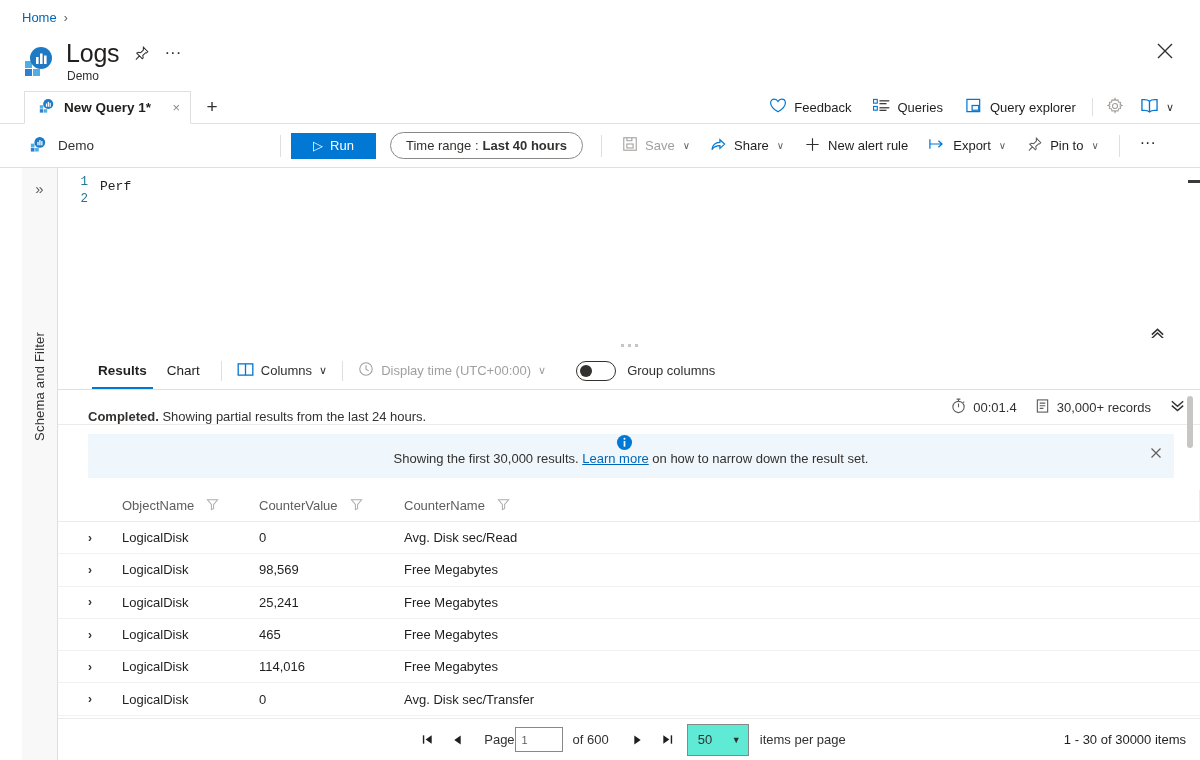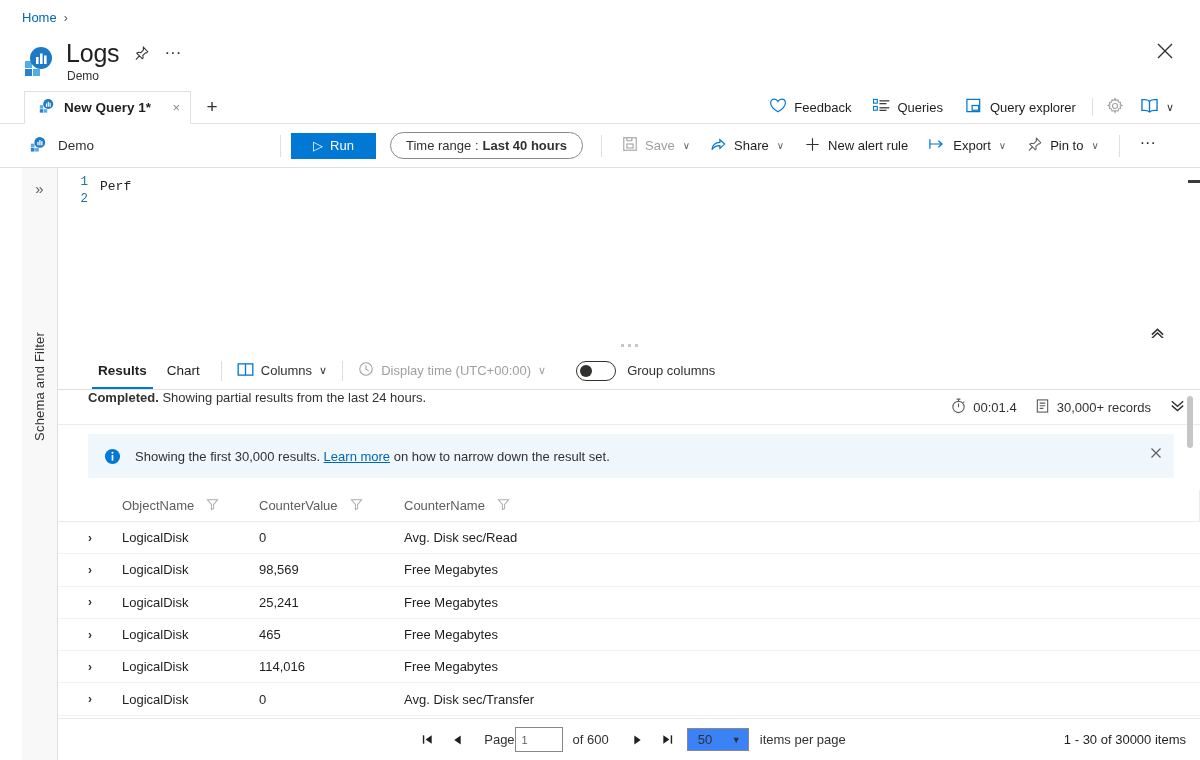--- a/index.html
+++ b/index.html
@@ -179,38 +179,39 @@
     width: 40px; height: 20px; border-radius: 10px; border: 1px solid #323130;
     background: #fff; position: relative; cursor: pointer;
   }
   .toggle .knob {
     position:absolute; left: 3px; top: 3px; width: 12px; height: 12px;
     border-radius: 50%; background:#323130;
   }
 
   
   .status-row {
-    position: relative; height: 35px; display:flex; align-items:flex-start;
+    position: relative; height: 35px; display:flex; align-items:flex-end;
     padding: 0 0 0 30px; border-bottom: 1px solid #edebe9;
     font-size: 13px;
   }
   .status-row .st-left b { font-weight: 700; }
   .status-right {
     position:absolute; right: 14px; top:0; height: 35px;
     display:flex; align-items:center; gap: 18px; color:#323130; font-size: 13px;
   }
   .status-right .metric { display:flex; align-items:center; gap:7px; }
   .chev-dd { color:#323130; cursor:pointer; font-size: 12px; }
 
   
   .banner {
     position: relative; margin: 9px 26px 0 30px; height: 44px;
     background: #eff6fc;
     display:flex; align-items:center; padding: 0 16px;
     font-size: 13px;
+    flex-direction: column;
   }
   .banner .info-ic { margin-right: 14px; display:flex; }
   .banner a { color:#0067b8; text-decoration: underline; }
   .banner .bclose {
     position:absolute; right: 12px; top: 13px; cursor:pointer; color:#605e5c; font-size: 12px;
   }
 
   
   .tbl { position: relative; margin-top: 12px; }
   .tbl-head {
@@ -247,21 +248,21 @@
   }
   .pg-ic { width: 30px; height: 30px; display:flex; align-items:center; justify-content:center; cursor:pointer; color:#201f1e; font-size: 12px;}
   .pg-lbl { margin: 0 0 0 12px; }
   .pg-input {
     width: 48px; height: 25px; border: 1px solid #8a8886; background:#fff;
     font-size: 11px; padding: 0 6px; color:#605e5c;
     font-family: "Liberation Sans", sans-serif;
   }
   .pg-of { margin: 0 14px 0 10px; }
   .pg-select {
-    width: 62px; height: 23px; border: 1px solid #8a8886; background:#3b82f6;
+    width: 62px; height: 32px; border: 1px solid #8a8886; background:#5eead4;
     display:flex; align-items:center; justify-content:space-between;
     padding: 0 7px 0 10px; margin-left: 4px; font-size: 13px; cursor:pointer;
   }
   .pg-select .caret { font-size: 9px; }
   .pg-ipp { margin-left: 11px; }
   .pg-count { position:absolute; right: 14px; font-size: 13px; color:#201f1e; }
 </style>
 </head>
 <body>
 

